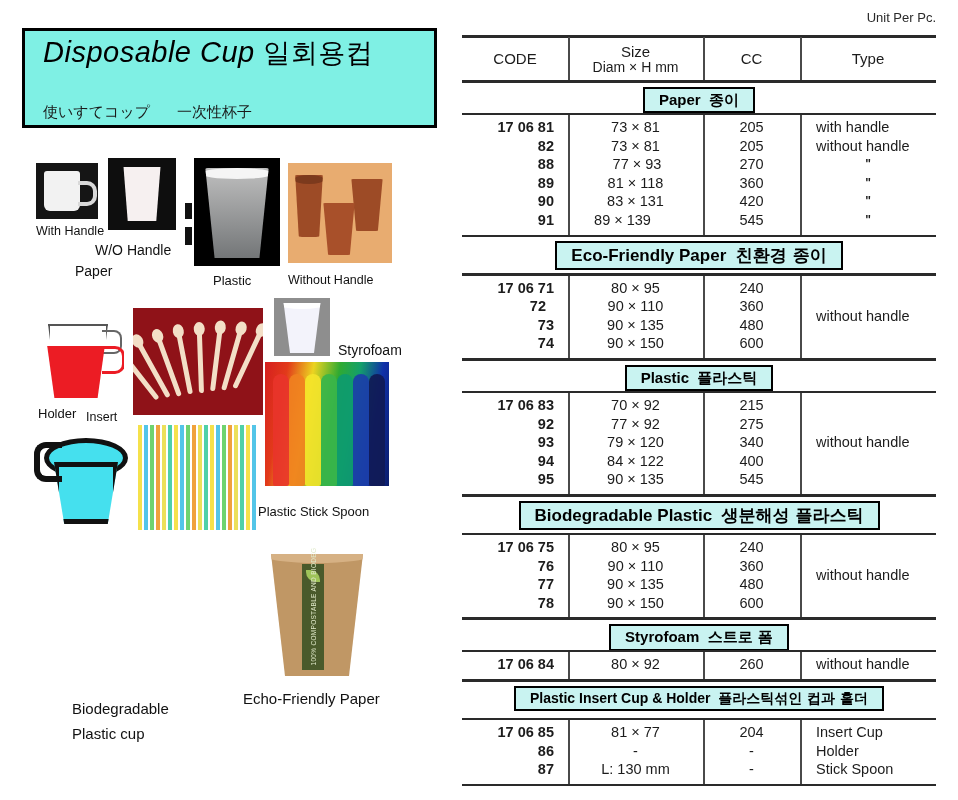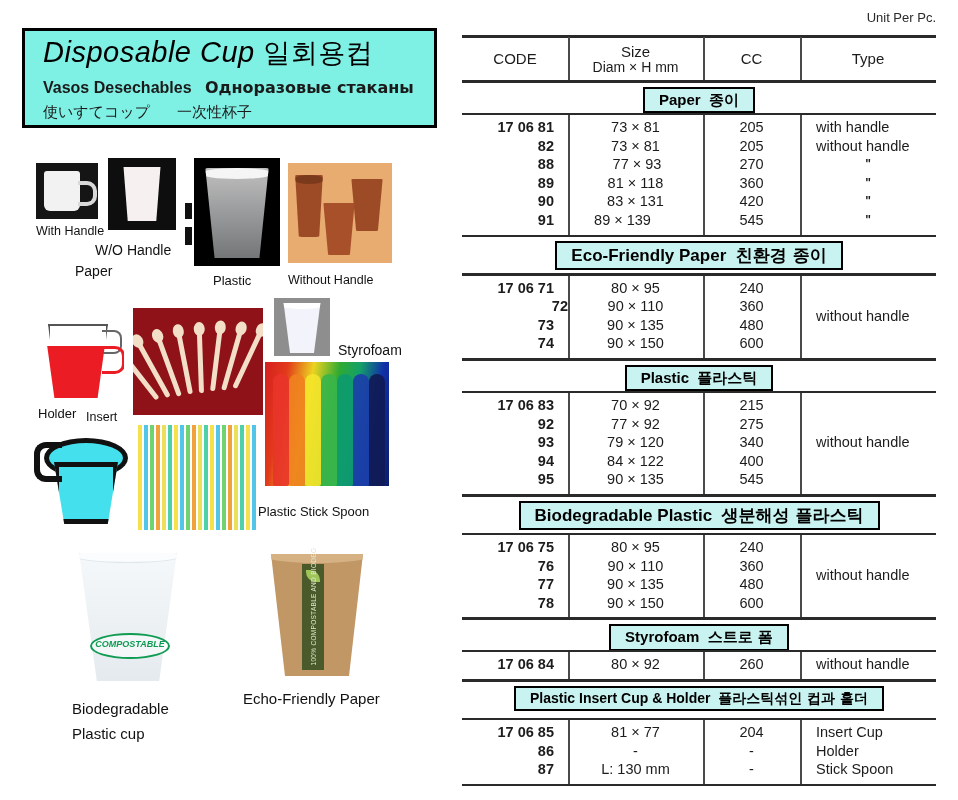--- a/index.html
+++ b/index.html
@@ -156,24 +156,20 @@
 
 <div class="page">
 
   <div class="left-panel">
 
     <div class="title-box">
       <div class="title-main">
         <span>Disposable Cup</span>
         <span class="kr">일회용컵</span>
       </div>
-      <div class="title-sub1">
-        <span>Vasos Desechables</span>&nbsp;&nbsp;
-        <span class="ru">Одноразовые стаканы</span>
-      </div>
       <div class="title-sub2">
         <span>使いすてコップ</span><span class="sp"></span>
         <span>一次性杯子</span>
       </div>
     </div>
 
     <div class="photo ph-withhandle">
       <div class="mug-body"></div>
         <div class="mug-handle"></div>
     </div>
@@ -248,26 +244,20 @@
         <div class="ins-body"></div>
         <div class="ins-hand"></div>
     </div>
     <div class="photo ph-straws"></div>
 
     <div class="cap" style="left:38px;top:406px;font-size:13px;">Holder</div>
     <div class="cap" style="left:86px;top:410px;font-size:12.5px;">Insert</div>
     <div class="cap" style="left:338px;top:342px;font-size:14px;">Styrofoam</div>
     <div class="cap" style="left:258px;top:504px;font-size:13px;">Plastic Stick Spoon</div>
 
-    <div class="photo ph-bio">
-      <div class="biocup"></div>
-      <div class="bio-label">
-          <div class="bio-label-t">COMPOSTABLE</div>
-        </div>
-    </div>
     <div class="photo ph-eco">
       <div class="ecocup"></div>
       <div class="eco-band">
         <div class="eco-leaf"></div>
         <div class="eco-band-t">100% COMPOSTABLE AND BIODEGRADABLE</div>
       </div>
     </div>
 
     <div class="cap" style="left:72px;top:700px;font-size:15px;">Biodegradable</div>
     <div class="cap" style="left:72px;top:725px;font-size:15px;">Plastic cup</div>
@@ -319,21 +309,21 @@
       <div class="cell ditto" style="left: 800px; width: 136px; top: 213px; box-sizing: border-box;">"</div>
       <div class="vline" style="left: 568px; top: 115px; height: 119.6px;"></div>
       <div class="vline" style="left: 703px; top: 115px; height: 119.6px;"></div>
       <div class="vline" style="left: 800px; top: 115px; height: 119.6px;"></div>
       <div class="hrule" style="top: 234.6px; height: 2.5px;"></div>
       <div class="sec-head" style="left: 462px; top: 241.1px;"><div class="sec-box" style="font-size: 17px;"><span>Eco-Friendly Paper</span>&nbsp;&nbsp;<span class="kr">친환경 종이</span></div></div>
       <div class="hrule" style="top: 273.1px; height: 2.5px;"></div>
       <div class="cell c-code" style="left: 462px; width: 106px; top: 279.6px; padding-right: 14px; box-sizing: border-box;">17 06 71</div>
       <div class="cell c-size" style="left: 568px; width: 135px; top: 279.6px; box-sizing: border-box;">80 ×   95</div>
       <div class="cell c-cc" style="left: 703px; width: 97px; top: 279.6px; box-sizing: border-box;">240</div>
-      <div class="cell c-code" style="left: 462px; width: 106px; top: 298.2px; padding-right: 0; box-sizing: border-box;">72</div>
+      <div class="cell c-code" style="left: 462px; width: 106px; top: 298.2px; padding-right: 22px; box-sizing: border-box;">72</div>
       <div class="cell c-size" style="left: 568px; width: 135px; top: 298.2px; box-sizing: border-box;">90 × 110</div>
       <div class="cell c-cc" style="left: 703px; width: 97px; top: 298.2px; box-sizing: border-box;">360</div>
       <div class="cell c-code" style="left: 462px; width: 106px; top: 316.8px; padding-right: 14px; box-sizing: border-box;">73</div>
       <div class="cell c-size" style="left: 568px; width: 135px; top: 316.8px; box-sizing: border-box;">90 × 135</div>
       <div class="cell c-cc" style="left: 703px; width: 97px; top: 316.8px; box-sizing: border-box;">480</div>
       <div class="cell c-code" style="left: 462px; width: 106px; top: 335.4px; padding-right: 14px; box-sizing: border-box;">74</div>
       <div class="cell c-size" style="left: 568px; width: 135px; top: 335.4px; box-sizing: border-box;">90 × 150</div>
       <div class="cell c-cc" style="left: 703px; width: 97px; top: 335.4px; box-sizing: border-box;">600</div>
       <div class="cell c-type" style="left: 800px; width: 136px; top: 307.5px; padding-left: 16px; box-sizing: border-box;">without handle</div>
       <div class="vline" style="left: 568px; top: 275.6px; height: 82.4px;"></div>

